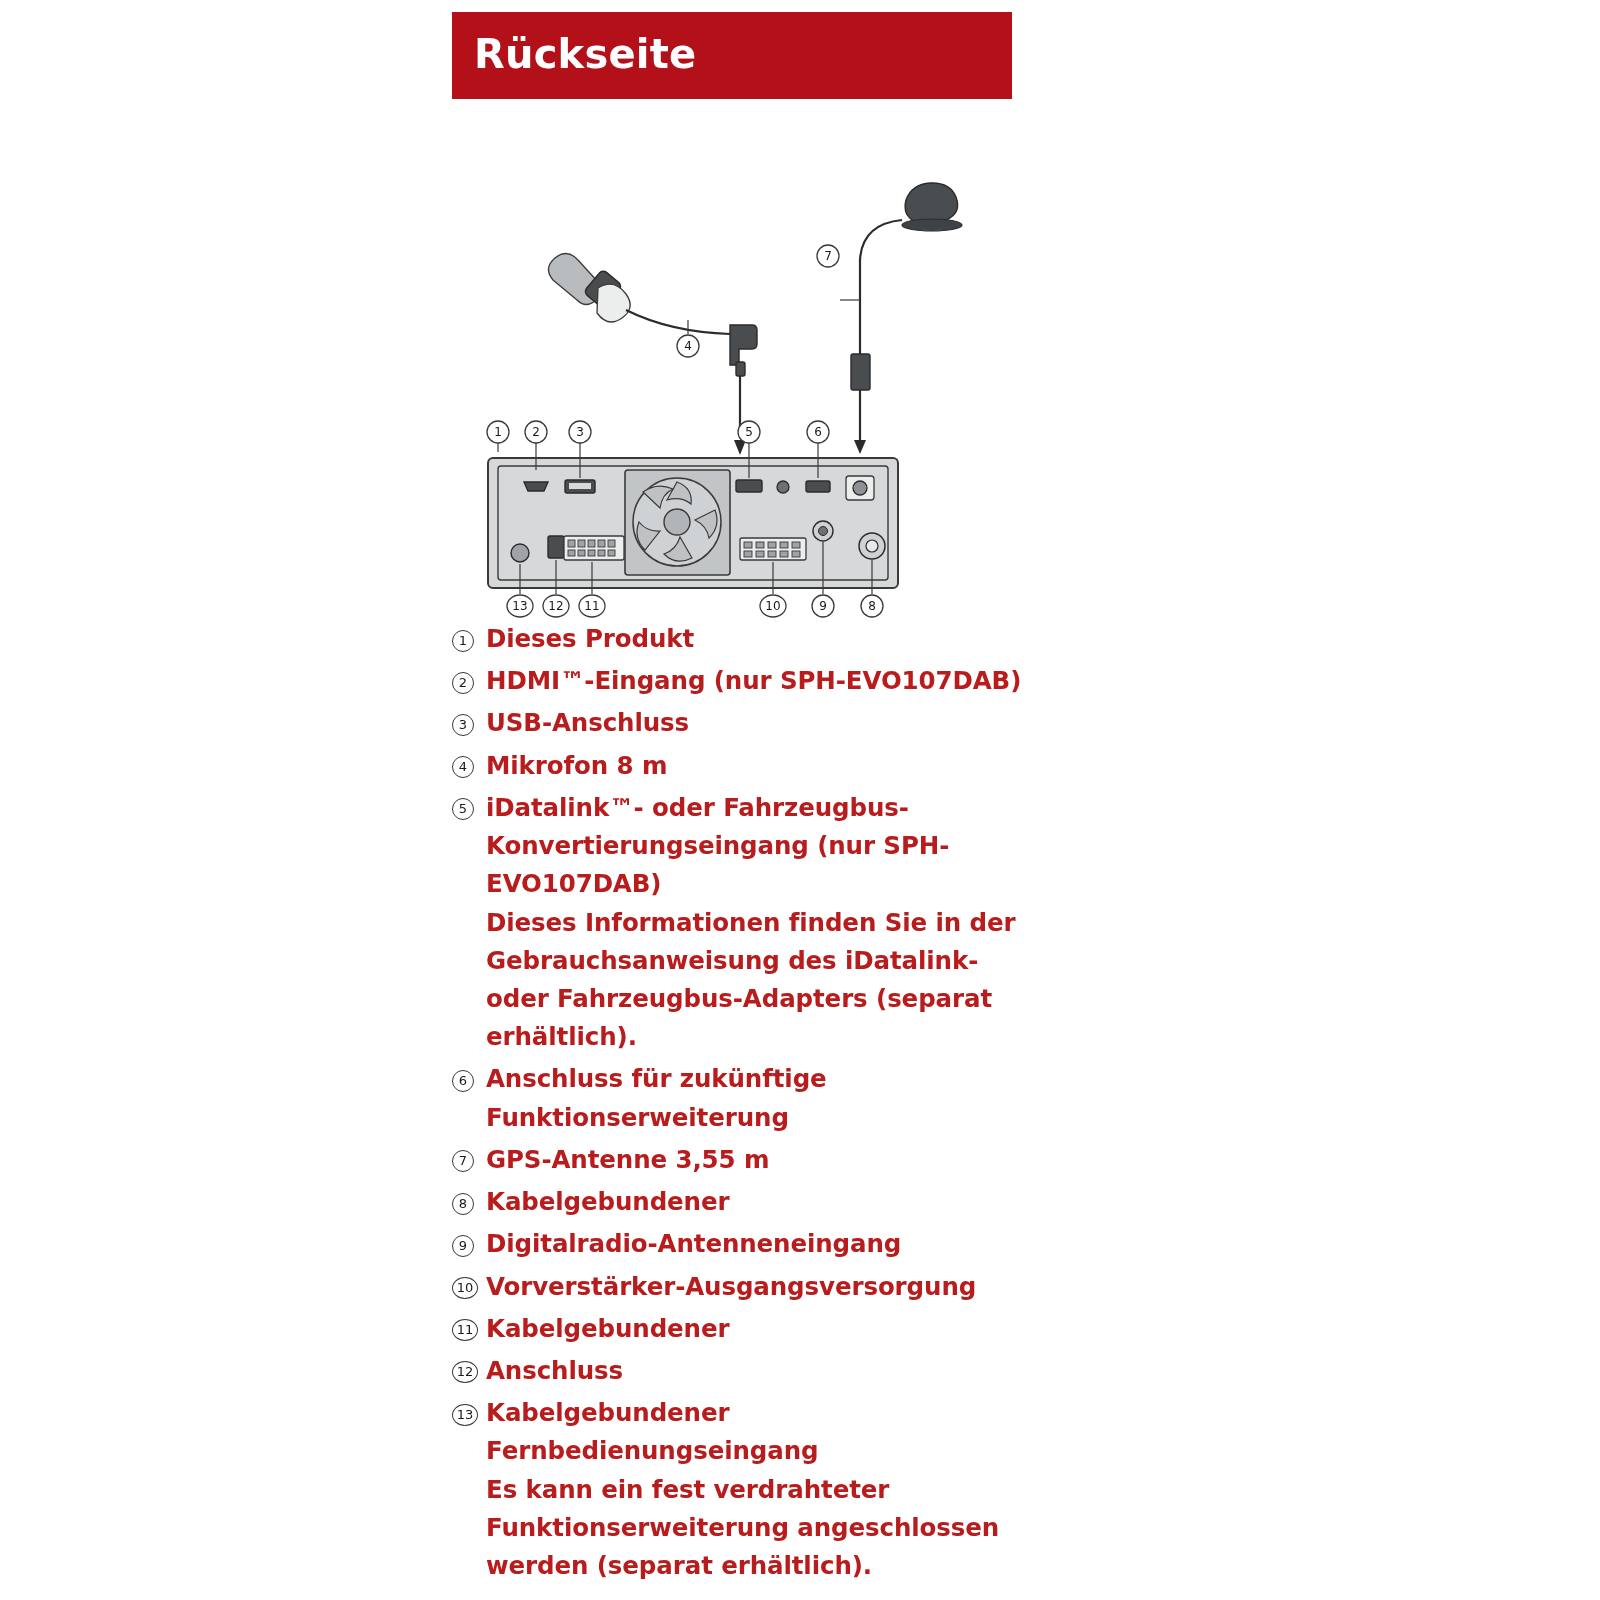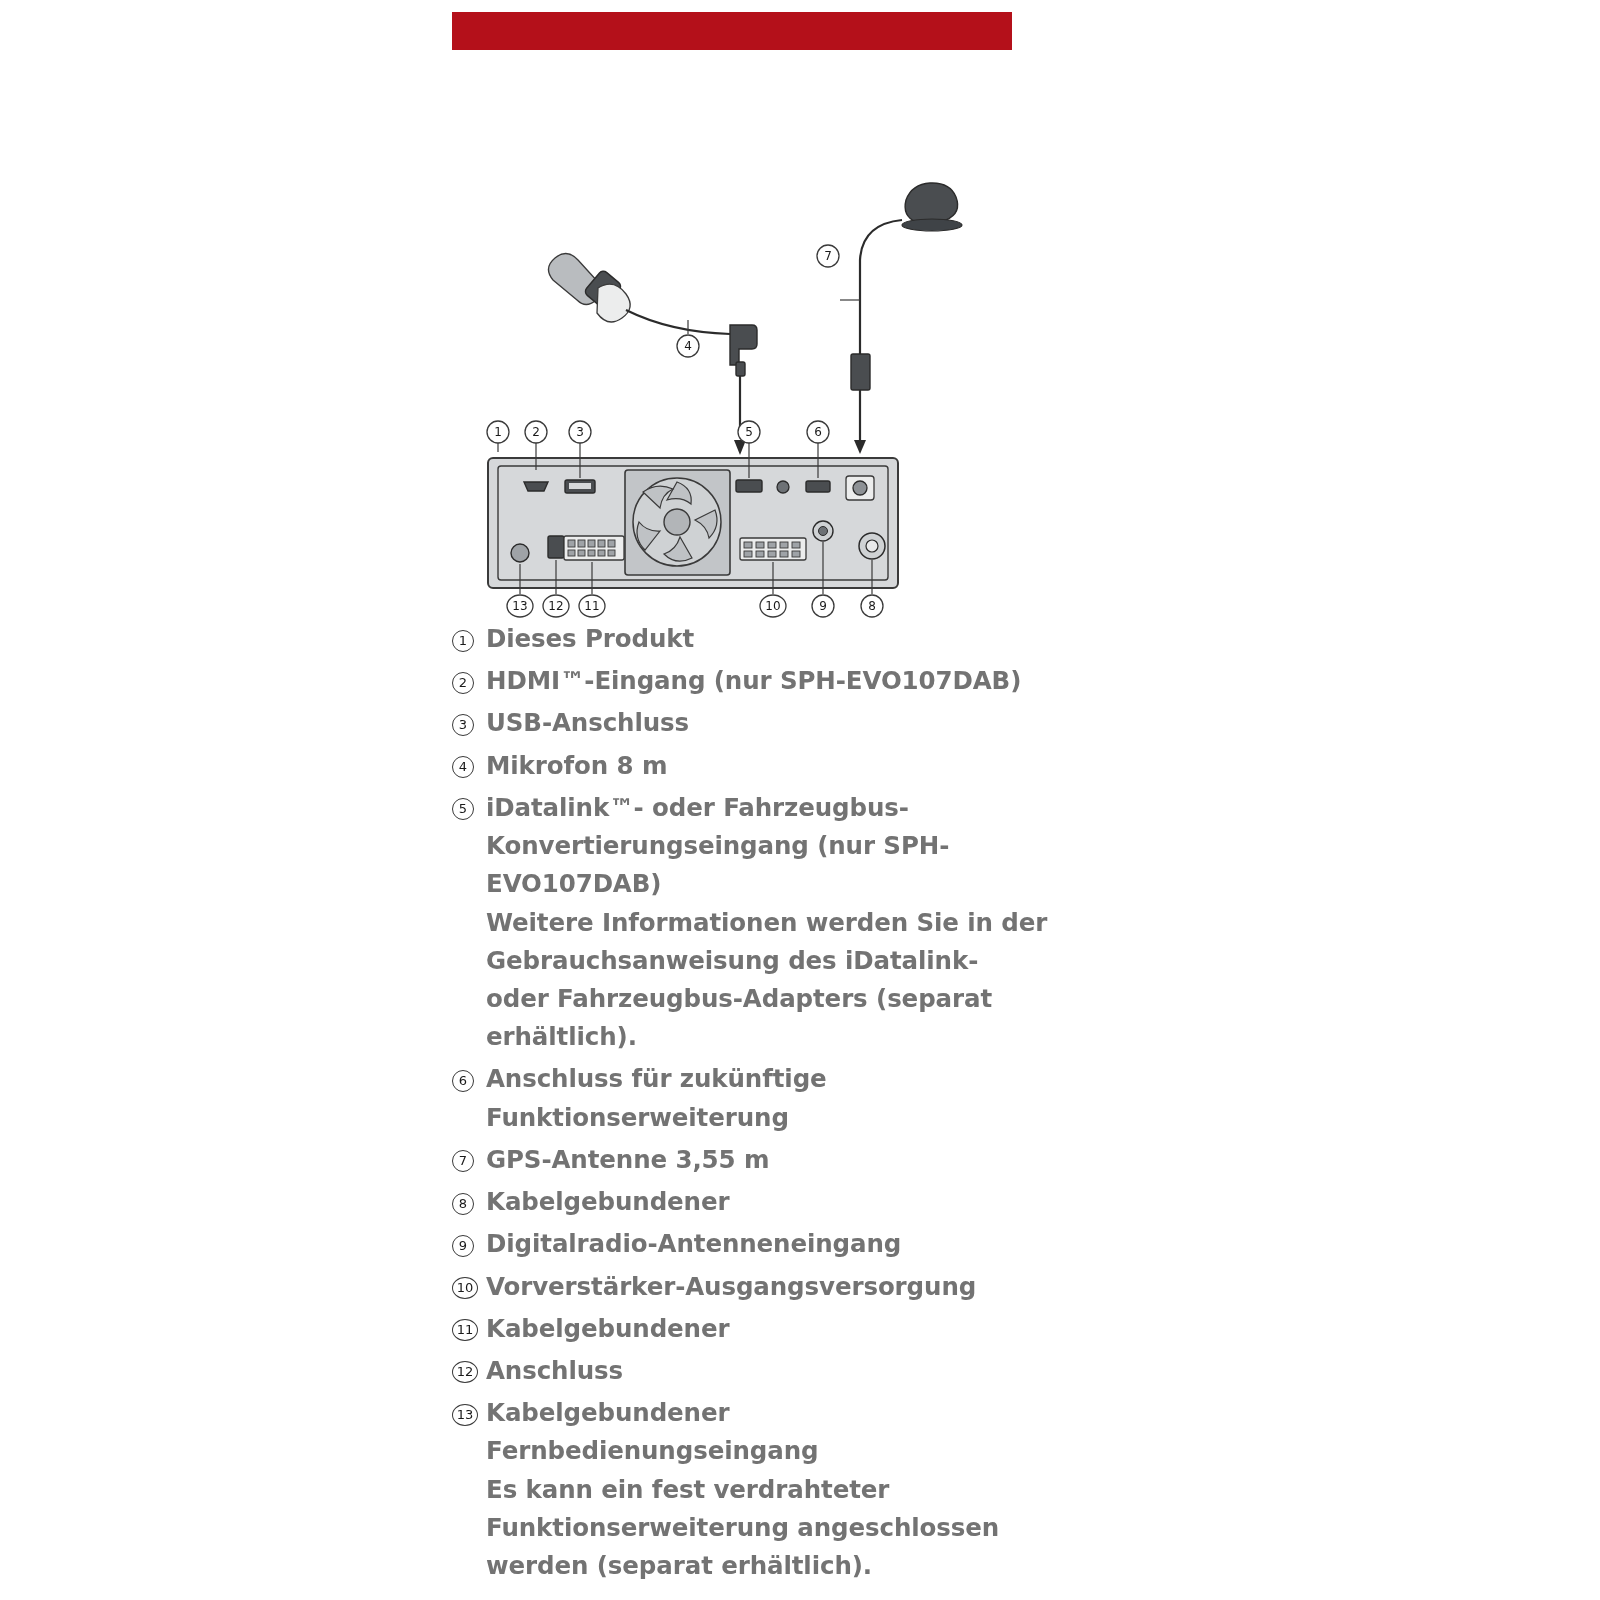--- a/index.html
+++ b/index.html
@@ -77,29 +77,30 @@
     padding: 0 2px;
     box-sizing: border-box;
     vertical-align: middle;
   }
   .num-circle.wide { min-width: 26px; }
   .legend-text {
     flex: 1 1 auto;
     font-size: 24.5px;
     line-height: 1.56;
     font-weight: 600;
-    color: #737373;
+    color: #b91c1c;
     letter-spacing: -0.1px;
     white-space: pre-line;
   }
 </style>
 </head>
 <body>
 
 <div class="banner">
+  <div class="line">Rückseite</div>
 </div>
 
 <div class="diagram">
   <svg width="620" height="450" viewBox="0 0 620 450" xmlns="http://www.w3.org/2000/svg">
     <defs>
       <style>
         .ln { fill:none; stroke:#2b2b2b; stroke-width:2.2; }
         .thin { fill:none; stroke:#3a3a3a; stroke-width:1.4; }
         .body { fill:#d6d8da; stroke:#3a3a3a; stroke-width:2; }
         .dark { fill:#4a4d50; stroke:#2b2b2b; stroke-width:1.4; }
@@ -295,21 +296,21 @@
   </div>
   <div class="legend-row">
     <div class="num"><span class="num-circle">4</span></div>
     <div class="legend-text">Mikrofon 8 m</div>
   </div>
   <div class="legend-row">
     <div class="num"><span class="num-circle">5</span></div>
     <div class="legend-text">iDatalink™- oder Fahrzeugbus-
 Konvertierungseingang (nur SPH-
 EVO107DAB)
-Weitere Informationen werden Sie in der
+Dieses Informationen finden Sie in der
 Gebrauchsanweisung des iDatalink-
 oder Fahrzeugbus-Adapters (separat
 erhältlich).</div>
   </div>
   <div class="legend-row">
     <div class="num"><span class="num-circle">6</span></div>
     <div class="legend-text">Anschluss für zukünftige
 Funktionserweiterung</div>
   </div>
   <div class="legend-row">

